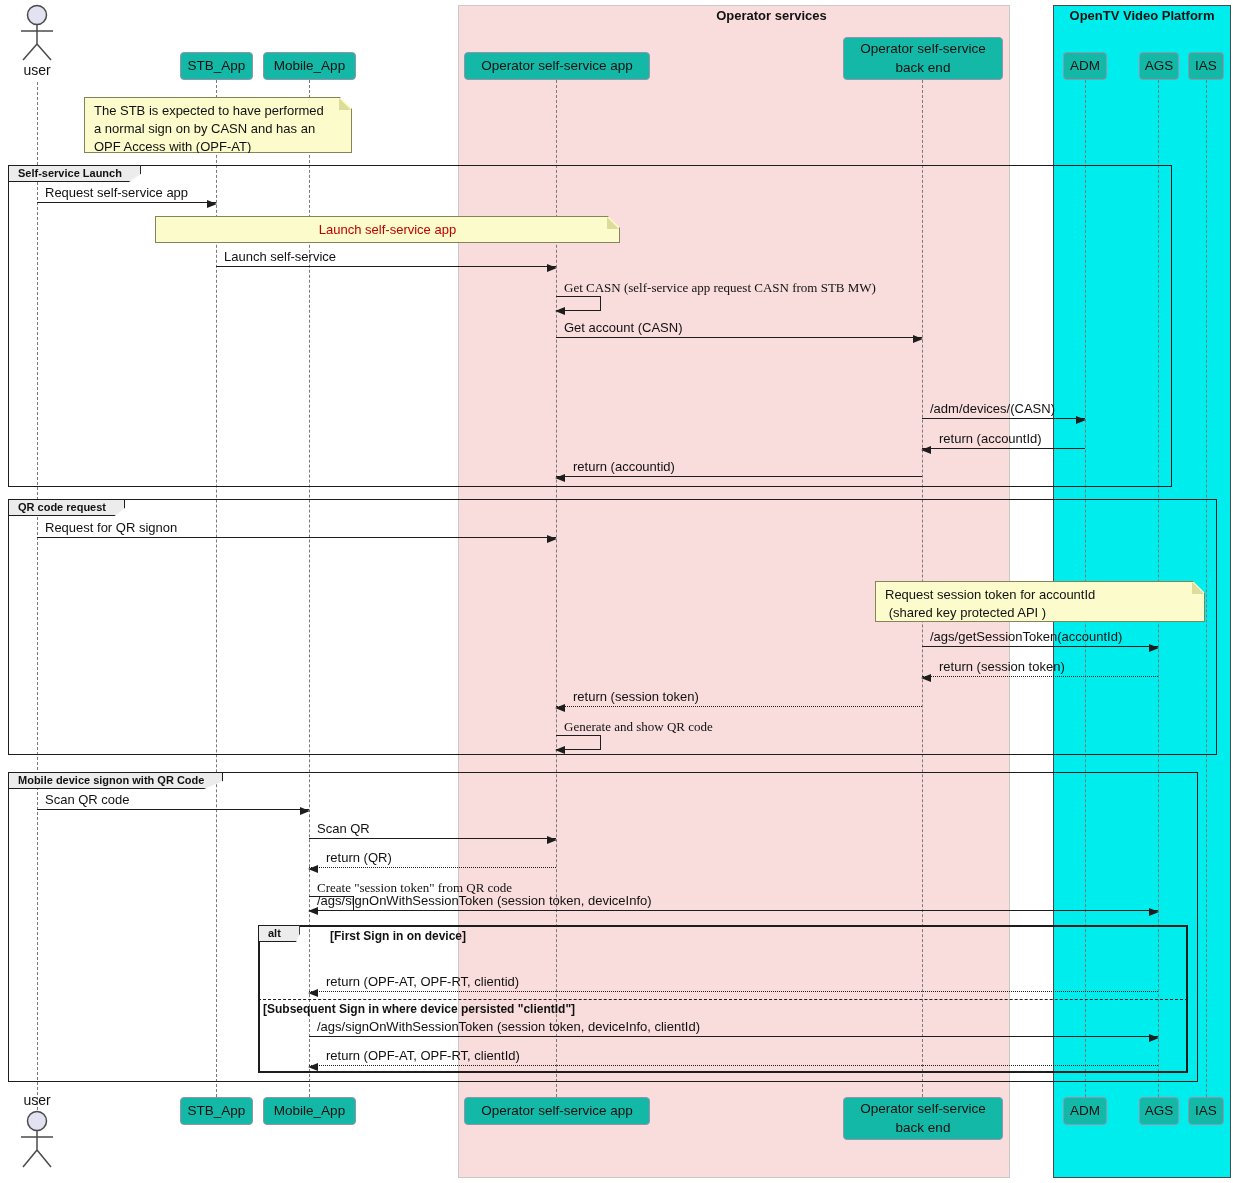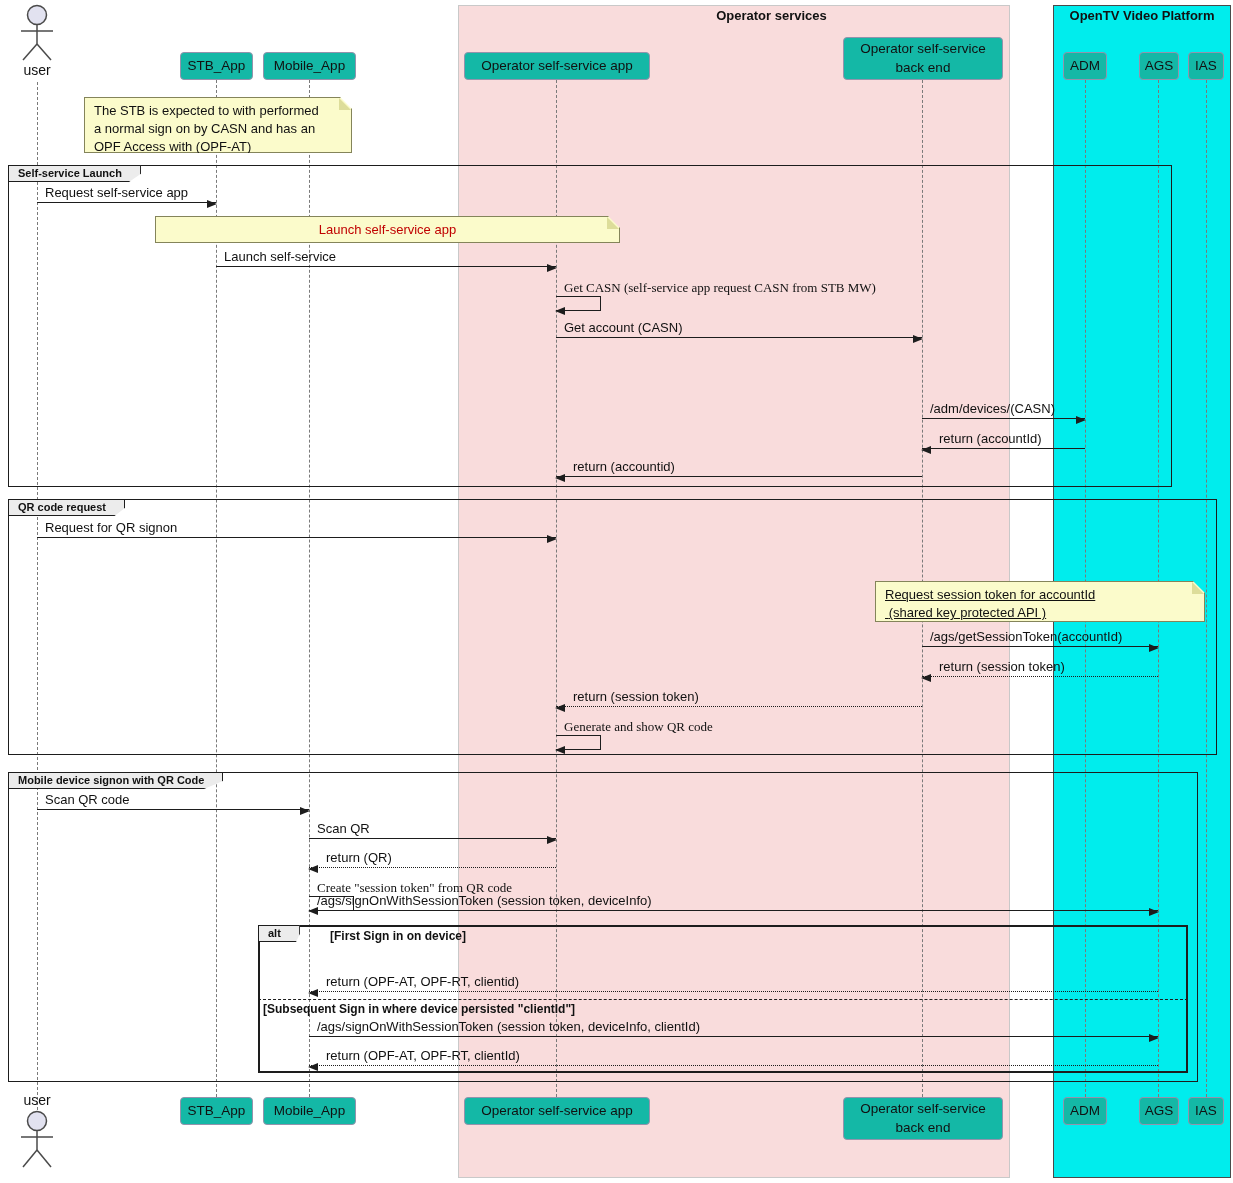--- a/index.html
+++ b/index.html
@@ -171,31 +171,31 @@
 
   <div class="msg r" style="left:309px;top:1018px;width:849px;">
     <span class="mlabel">/ags/signOnWithSessionToken (session token, deviceInfo, clientId)</span>
   </div>
 
   <div class="msg l dashed" style="left:309px;top:1047px;width:849px;">
     <span class="mlabel">return (OPF-AT, OPF-RT, clientId)</span>
   </div>
 
   <div class="note" style="left:84px;top:97px;width:268px;height:56px;">
-    <div class="nline">The STB is expected to with performed</div>
+    <div class="nline">The STB is expected to have performed</div>
     <div class="nline">a normal sign on by CASN and has an</div>
     <div class="nline">OPF Access with (OPF-AT)</div>
   </div>
 
   <div class="note center" style="left:155px;top:216px;width:465px;height:27px;color:#C00000;">
     <div class="nline">Launch self-service app</div>
   </div>
 
 
-  <div class="note" style="left:875px;top:581px;width:330px;height:41px;text-decoration:underline;">
+  <div class="note" style="left:875px;top:581px;width:330px;height:41px;">
     <div class="nline">Request session token for accountId</div>
     <div class="nline"> (shared key protected API )</div>
   </div>
 
   <div class="pbox" style="left:180px;top:52px;width:73px;height:28px;">
     <span>STB_App</span>
   </div>
   <div class="pbox" style="left:263px;top:52px;width:93px;height:28px;">
     <span>Mobile_App</span>
   </div>

